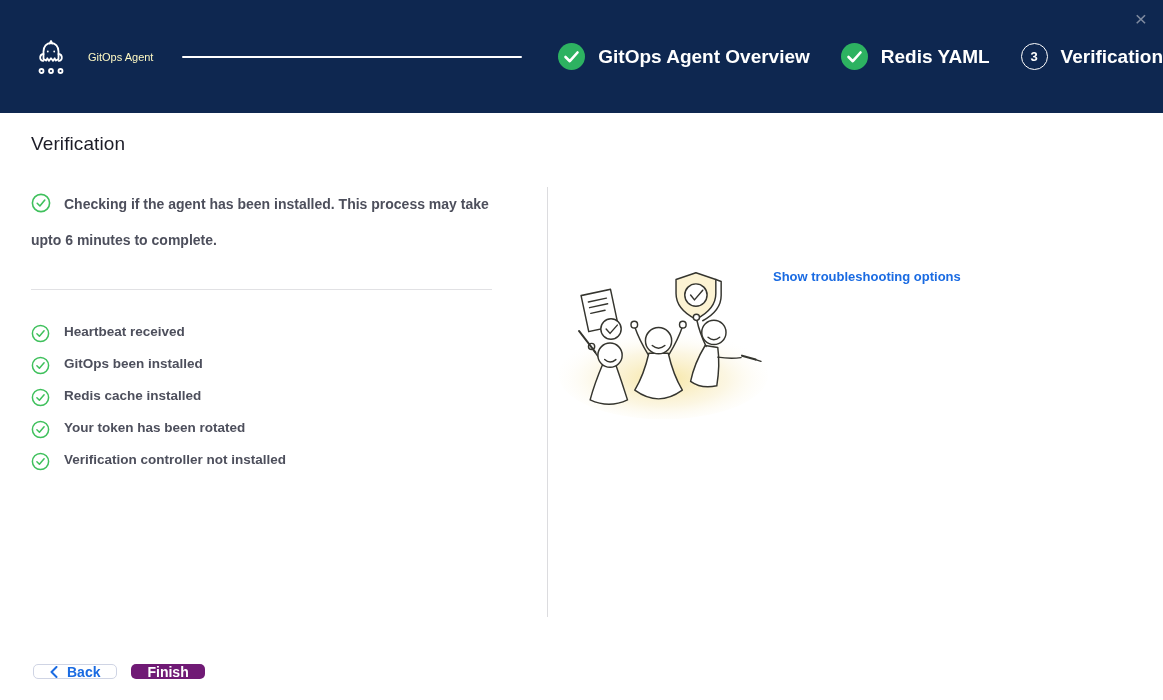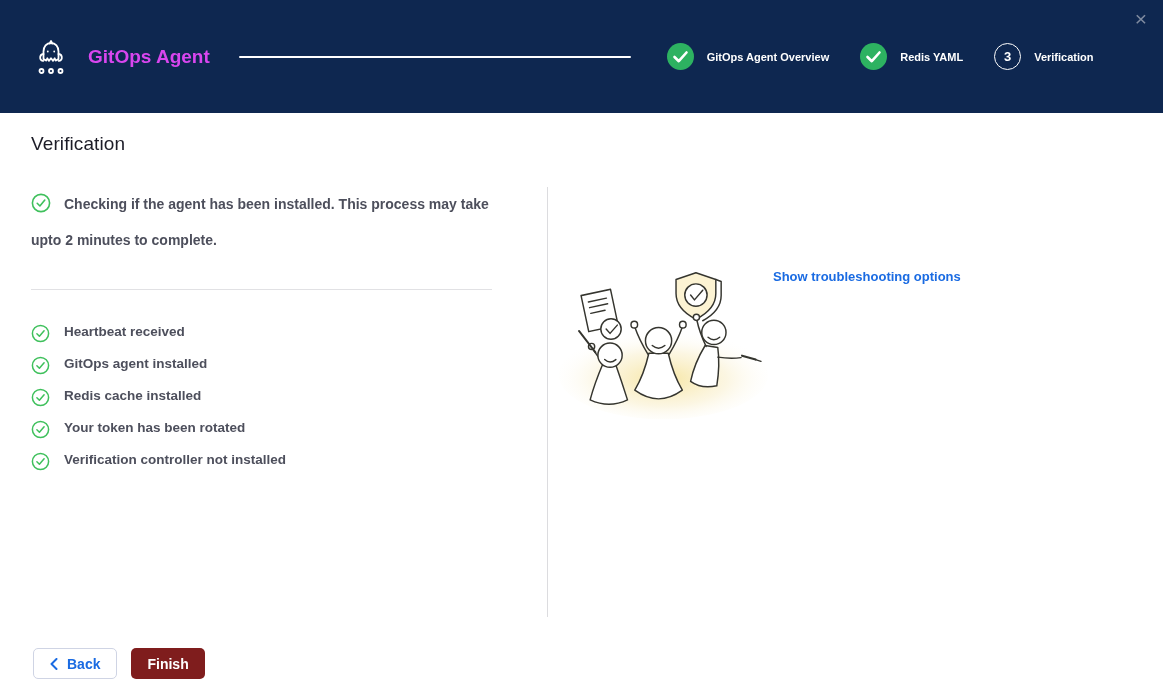--- a/index.html
+++ b/index.html
@@ -16,23 +16,23 @@
   .wizard-header {
     height: 113px;
     background: #0e2750;
     display: flex;
     align-items: center;
     padding-left: 33px;
     position: relative;
   }
   .logo-wrap { flex: 0 0 auto; display: flex; align-items: center; }
   .wizard-title {
-    color: #d946ef;
-    font-size: 19px;
-    font-weight: 700;
+    color: #fef9c3;
+    font-size: 11px;
+    font-weight: 400;
     margin-left: 19px;
     white-space: nowrap;
   }
   .header-line {
     width: 392px;
     height: 2px;
     background: #ffffff;
     margin: 0 36px 0 29px;
     border-radius: 1px;
   }
@@ -41,21 +41,21 @@
   .step-circle {
     width: 27px; height: 27px; border-radius: 50%;
     display: flex; align-items: center; justify-content: center;
     flex: 0 0 auto;
   }
   .step-circle.done { background: #2db261; }
   .step-circle.current {
     border: 1.6px solid #ffffff;
     color: #ffffff; font-size: 13px; font-weight: 600;
   }
-  .step-label { color: #ffffff; font-size: 11px; font-weight: 600; white-space: nowrap; }
+  .step-label { color: #ffffff; font-size: 19px; font-weight: 600; white-space: nowrap; }
   .close-btn {
     position: absolute; top: 4px; right: 12px;
     background: none; border: none; cursor: pointer;
     color: #7f8ba0; font-size: 21px; line-height: 1;
     font-family: "Liberation Sans", sans-serif;
     padding: 4px;
   }
 
   
   .page-title {
@@ -97,30 +97,30 @@
     color: #1a6be2; font-size: 13px; font-weight: 600;
     text-decoration: none; cursor: pointer;
   }
 
   
   .footer-actions {
     position: absolute; left: 33px; bottom: 21px;
     display: flex; gap: 14px; align-items: center;
   }
   .btn {
-    height: 31px; border-radius: 5px; font-size: 14px; font-weight: 700;
+    height: 15px; border-radius: 5px; font-size: 14px; font-weight: 700;
     font-family: "Liberation Sans", sans-serif;
     display: flex; align-items: center; cursor: pointer;
   }
   .btn-back {
     background: #ffffff; color: #1a6be2;
     border: 1px solid #cfd4e4; padding: 0 16px; gap: 9px;
   }
   .btn-finish {
-    background: #7f1d1d; color: #ffffff;
+    background: #701a75; color: #ffffff;
     border: none; padding: 0 16px;
   }
   .chevron-left { display: flex; }
 </style>
 </head>
 <body>
 
 <header class="wizard-header">
   <span class="logo-wrap">
     <svg width="36" height="40" viewBox="0 0 36 40" fill="none" stroke="#ffffff" stroke-width="1.8" stroke-linecap="round" stroke-linejoin="round">
@@ -166,21 +166,21 @@
 
 <h2 class="page-title">Verification</h2>
 
 <section class="left-col">
   <p class="status-row">
     <span class="status-check-icon">
       <svg width="20" height="20" viewBox="0 0 20 20">
           <circle cx="10" cy="10" r="8.6" fill="none" stroke="#3fc05c" stroke-width="1.6"></circle>
           <polyline points="6.2,10.3 8.9,13 13.8,7" fill="none" stroke="#3fc05c" stroke-width="1.6" stroke-linecap="round" stroke-linejoin="round"></polyline>
         </svg>
-    </span><span>Checking if the agent has been installed. This process may take upto 2 minutes to complete.</span>
+    </span><span>Checking if the agent has been installed. This process may take upto 6 minutes to complete.</span>
   </p>
 
   <hr class="section-divider">
 
   <ul class="check-list">
     <li class="check-item">
       <span class="check-icon">
           <svg width="19" height="19" viewBox="0 0 19 19">
             <circle cx="9.5" cy="9.5" r="8.1" fill="none" stroke="#3fc05c" stroke-width="1.5"></circle>
             <polyline points="5.9,9.8 8.4,12.3 13.1,6.7" fill="none" stroke="#3fc05c" stroke-width="1.5" stroke-linecap="round" stroke-linejoin="round"></polyline>
@@ -188,21 +188,21 @@
         </span>
       <span>Heartbeat received</span>
     </li>
     <li class="check-item">
       <span class="check-icon">
           <svg width="19" height="19" viewBox="0 0 19 19">
             <circle cx="9.5" cy="9.5" r="8.1" fill="none" stroke="#3fc05c" stroke-width="1.5"></circle>
             <polyline points="5.9,9.8 8.4,12.3 13.1,6.7" fill="none" stroke="#3fc05c" stroke-width="1.5" stroke-linecap="round" stroke-linejoin="round"></polyline>
           </svg>
         </span>
-      <span>GitOps agent installed</span>
+      <span>GitOps been installed</span>
     </li>
     <li class="check-item">
       <span class="check-icon">
           <svg width="19" height="19" viewBox="0 0 19 19">
             <circle cx="9.5" cy="9.5" r="8.1" fill="none" stroke="#3fc05c" stroke-width="1.5"></circle>
             <polyline points="5.9,9.8 8.4,12.3 13.1,6.7" fill="none" stroke="#3fc05c" stroke-width="1.5" stroke-linecap="round" stroke-linejoin="round"></polyline>
           </svg>
         </span>
       <span>Redis cache installed</span>
     </li>

